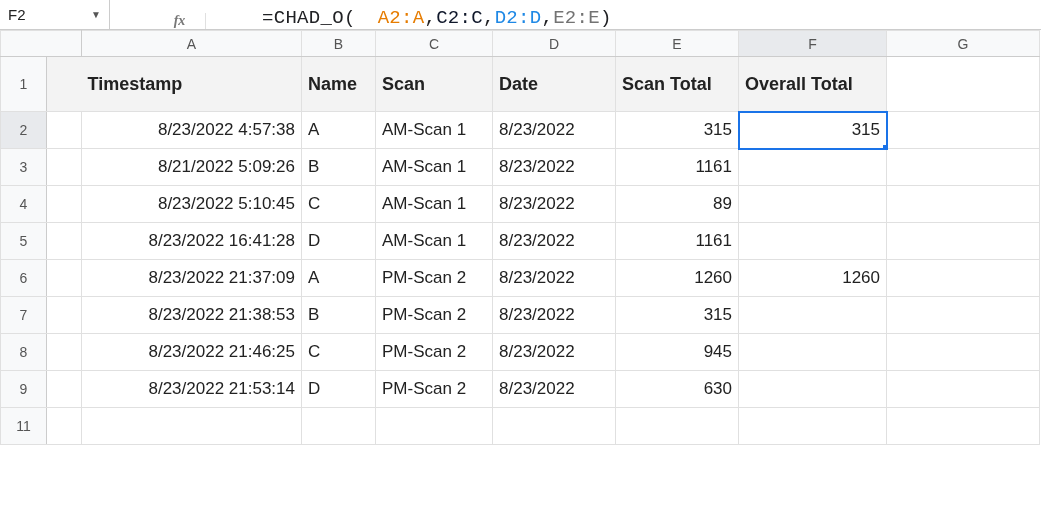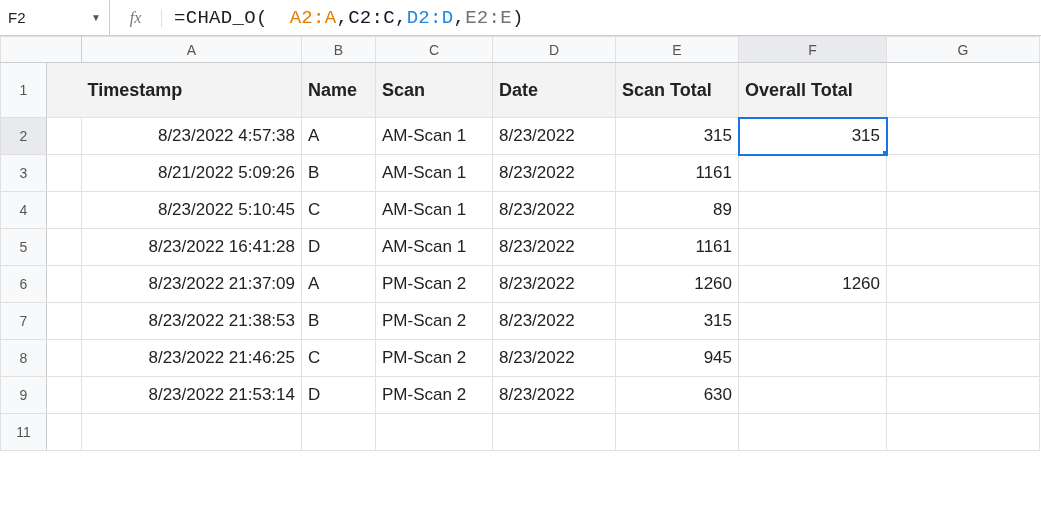--- a/index.html
+++ b/index.html
@@ -6,24 +6,25 @@
     body {
       font-family: Arial, sans-serif;
       font-size: 14px;
       background: #fff;
       overflow: hidden;
       width: 1041px;
       height: 526px;
     }
     .formula-bar {
       display: flex;
-      align-items: center;
-      height: 36px;
+      align-items: flex-end;
+      height: 30px;
       border-bottom: 1px solid #ccc;
       background: #fff;
+      gap: 44px;
     }
     .name-box {
       width: 110px;
       height: 100%;
       display: flex;
       align-items: center;
       padding: 0 8px;
       border-right: 1px solid #ccc;
       font-size: 15px;
       color: #222;
@@ -32,24 +33,25 @@
     .name-box-text { font-size: 15px; }
     .dropdown-caret {
       font-size: 10px;
       color: #555;
     }
     .fx-label {
       width: 52px;
       padding: 0;
       font-style: italic;
       font-family: 'Times New Roman', serif;
-      font-size: 16px;
+      font-size: 14px;
       color: #777;
       border-right: 1px solid #e0e0e0;
       text-align: center;
+      font-weight: bold;
     }
     .formula-input {
       flex: 1;
       padding: 0 12px;
       font-family: 'Consolas', 'Courier New', monospace;
       font-size: 19px;
       color: #202124;
       letter-spacing: 0.3px;
       display: flex;
       align-items: center;

